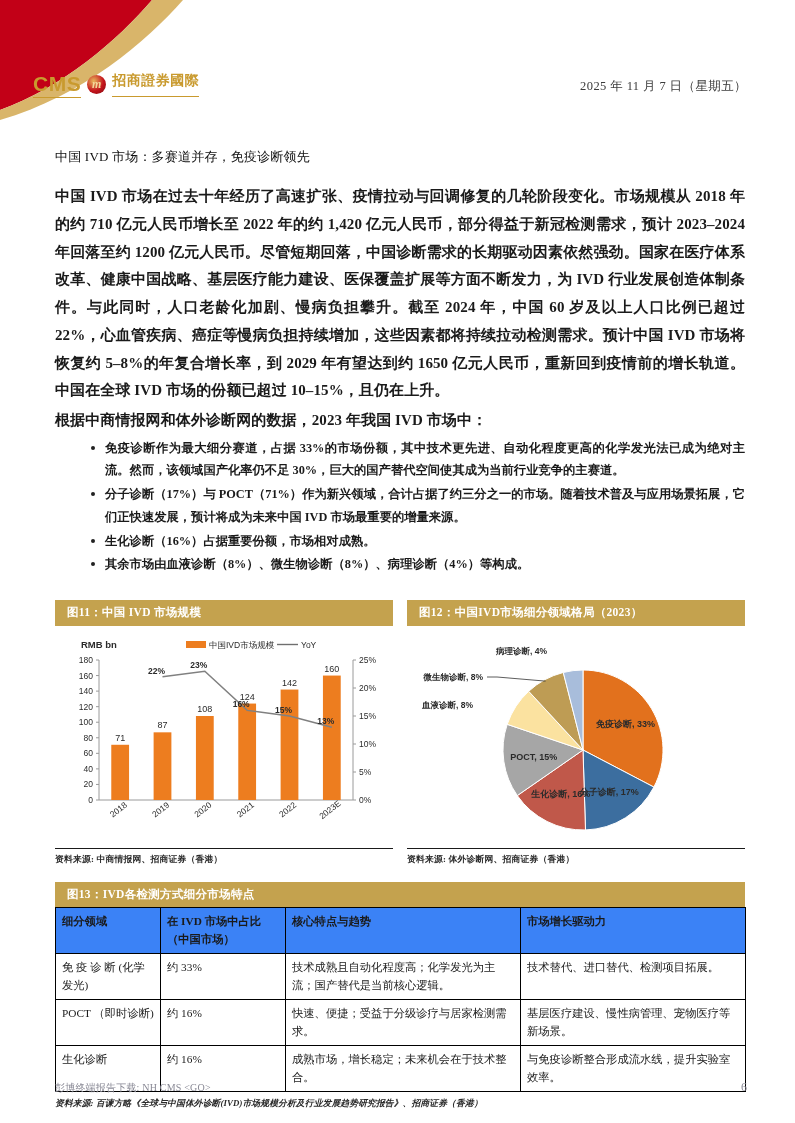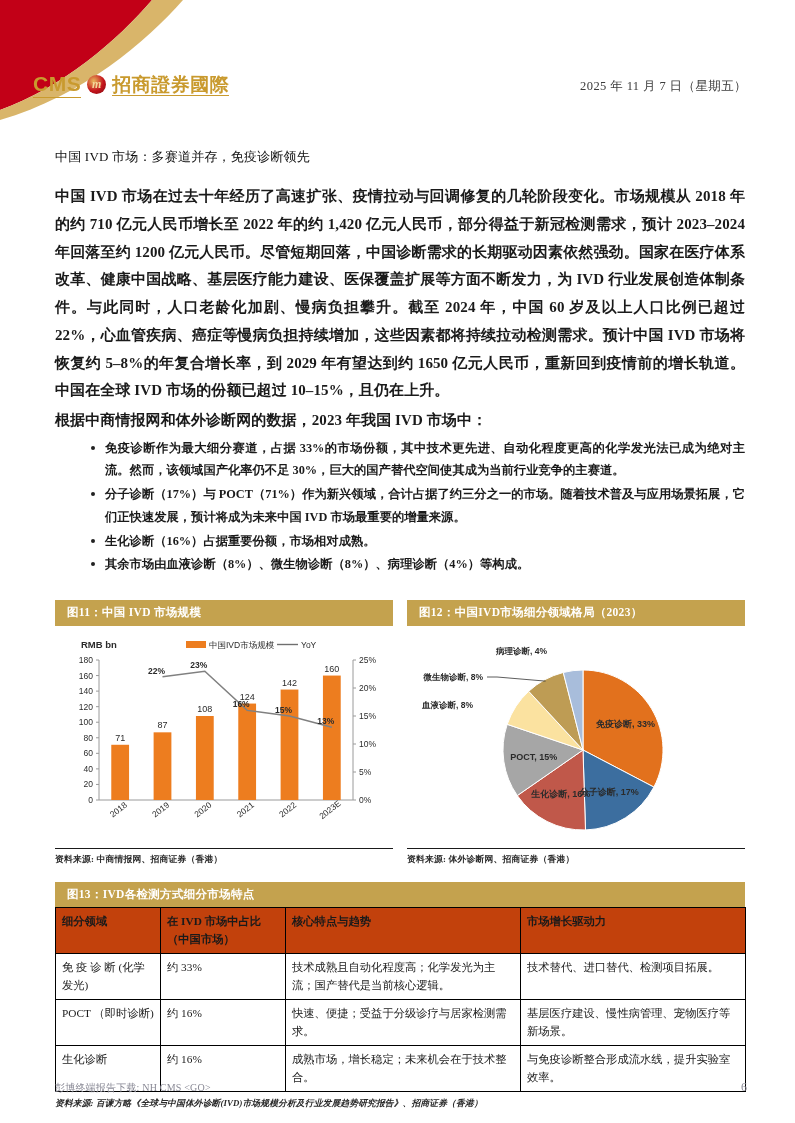--- a/index.html
+++ b/index.html
@@ -57,26 +57,26 @@
     align-items: center;
     justify-content: center;
     font-family: "Liberation Serif", serif;
     font-style: italic;
     font-weight: 700;
     font-size: 12px;
     color: #f3d79a;
     margin: 0 3px 2px 3px;
   }
   .logo-cn {
-    font-size: 19px;
+    font-size: 14px;
     font-weight: 700;
     color: #C99A2E;
     letter-spacing: .5px;
     border-bottom: 1.5px solid #C99A2E;
-    padding-bottom: 0;
+    padding-bottom: 7px;
     line-height: 1.15;
   }
   .hdr-date {
     position: absolute;
     right: 48px; top: 6px;
     font-size: 12.5px;
     color: #3b3b3b;
     letter-spacing: .4px;
     white-space: nowrap;
   }
@@ -170,21 +170,21 @@
   }
   table.ivd th, table.ivd td {
     border: 1px solid #000;
     padding: 4px 5px 5px 6px;
     vertical-align: top;
     line-height: 1.6;
     text-align: left;
   }
   table.ivd th {
     font-weight: 700;
-    background: #c2410c;
+    background: #3b82f6;
   }
   table.ivd td { font-weight: 400; }
   .col1 { width: 105px; }
   .col2 { width: 125px; }
   .col3 { width: 235px; }
   .col4 { width: 225px; }
   .tbl-src {
     margin-top: 6px;
     font-size: 8.8px;
     font-style: italic;

